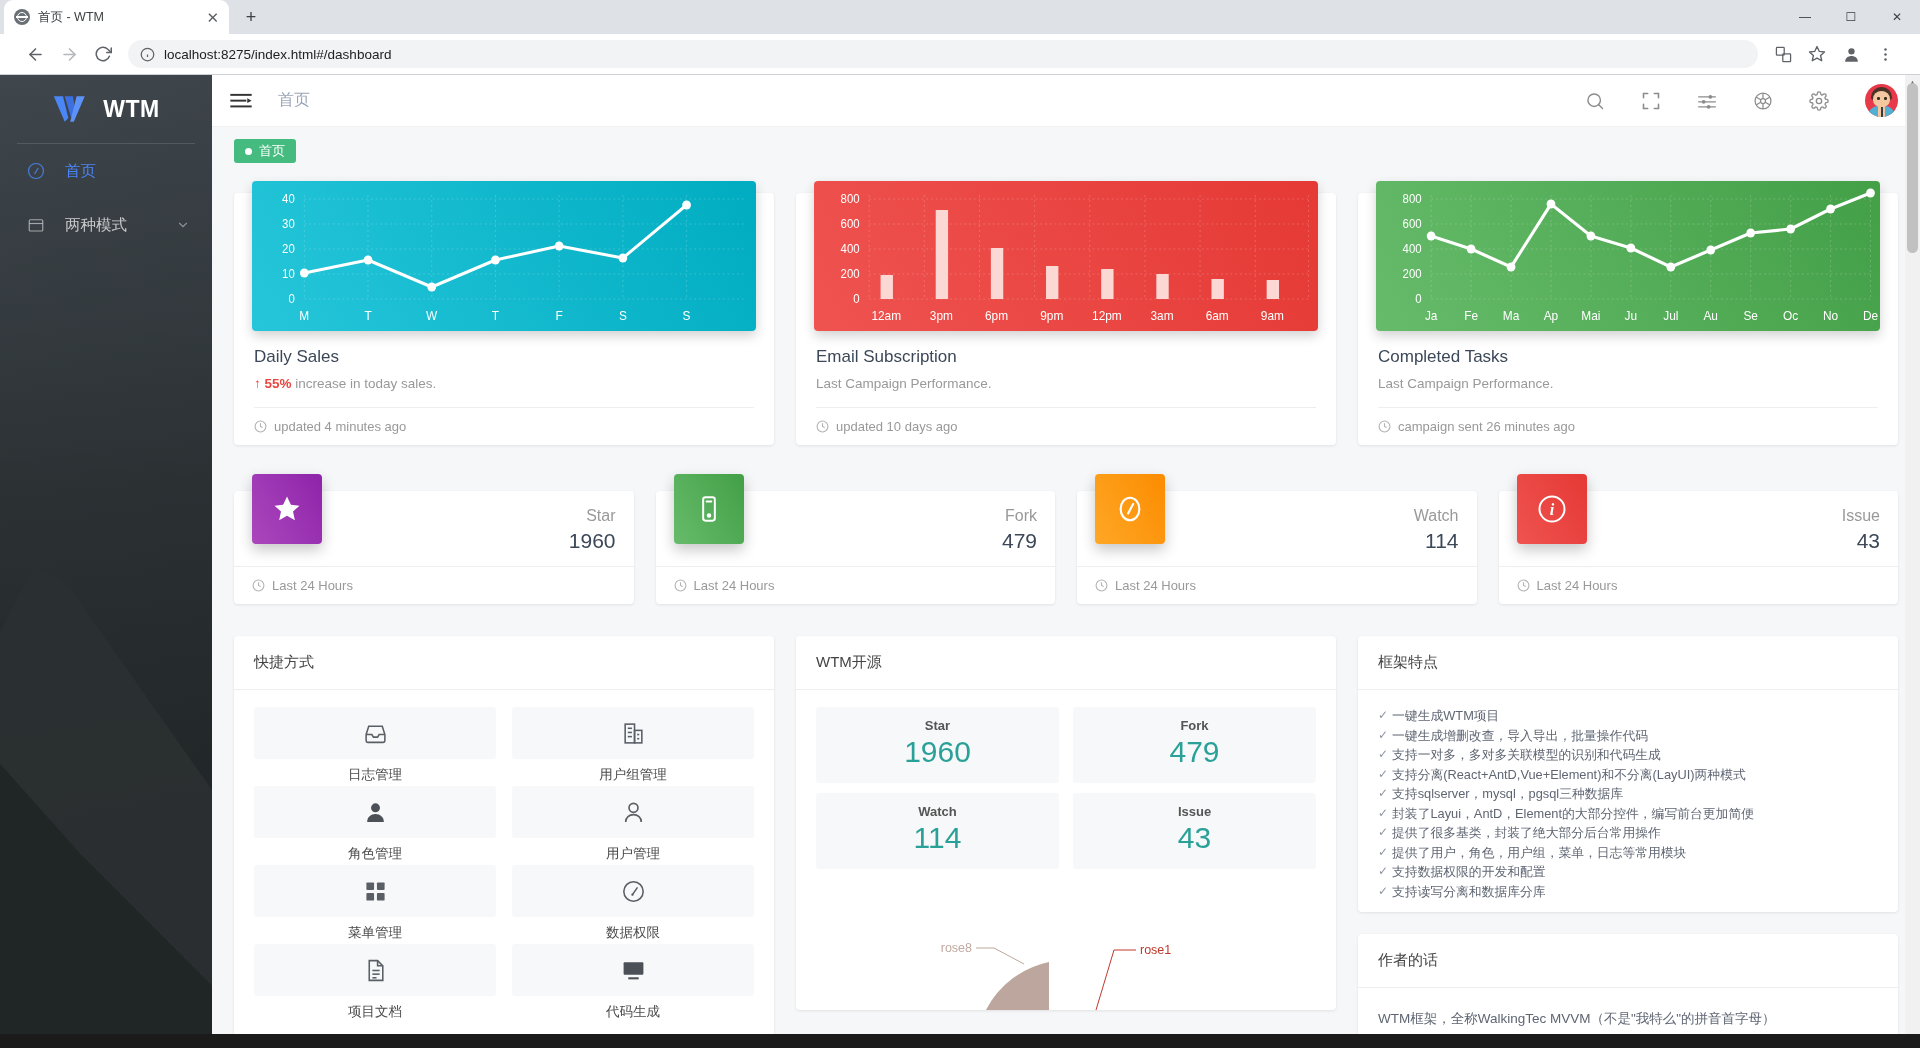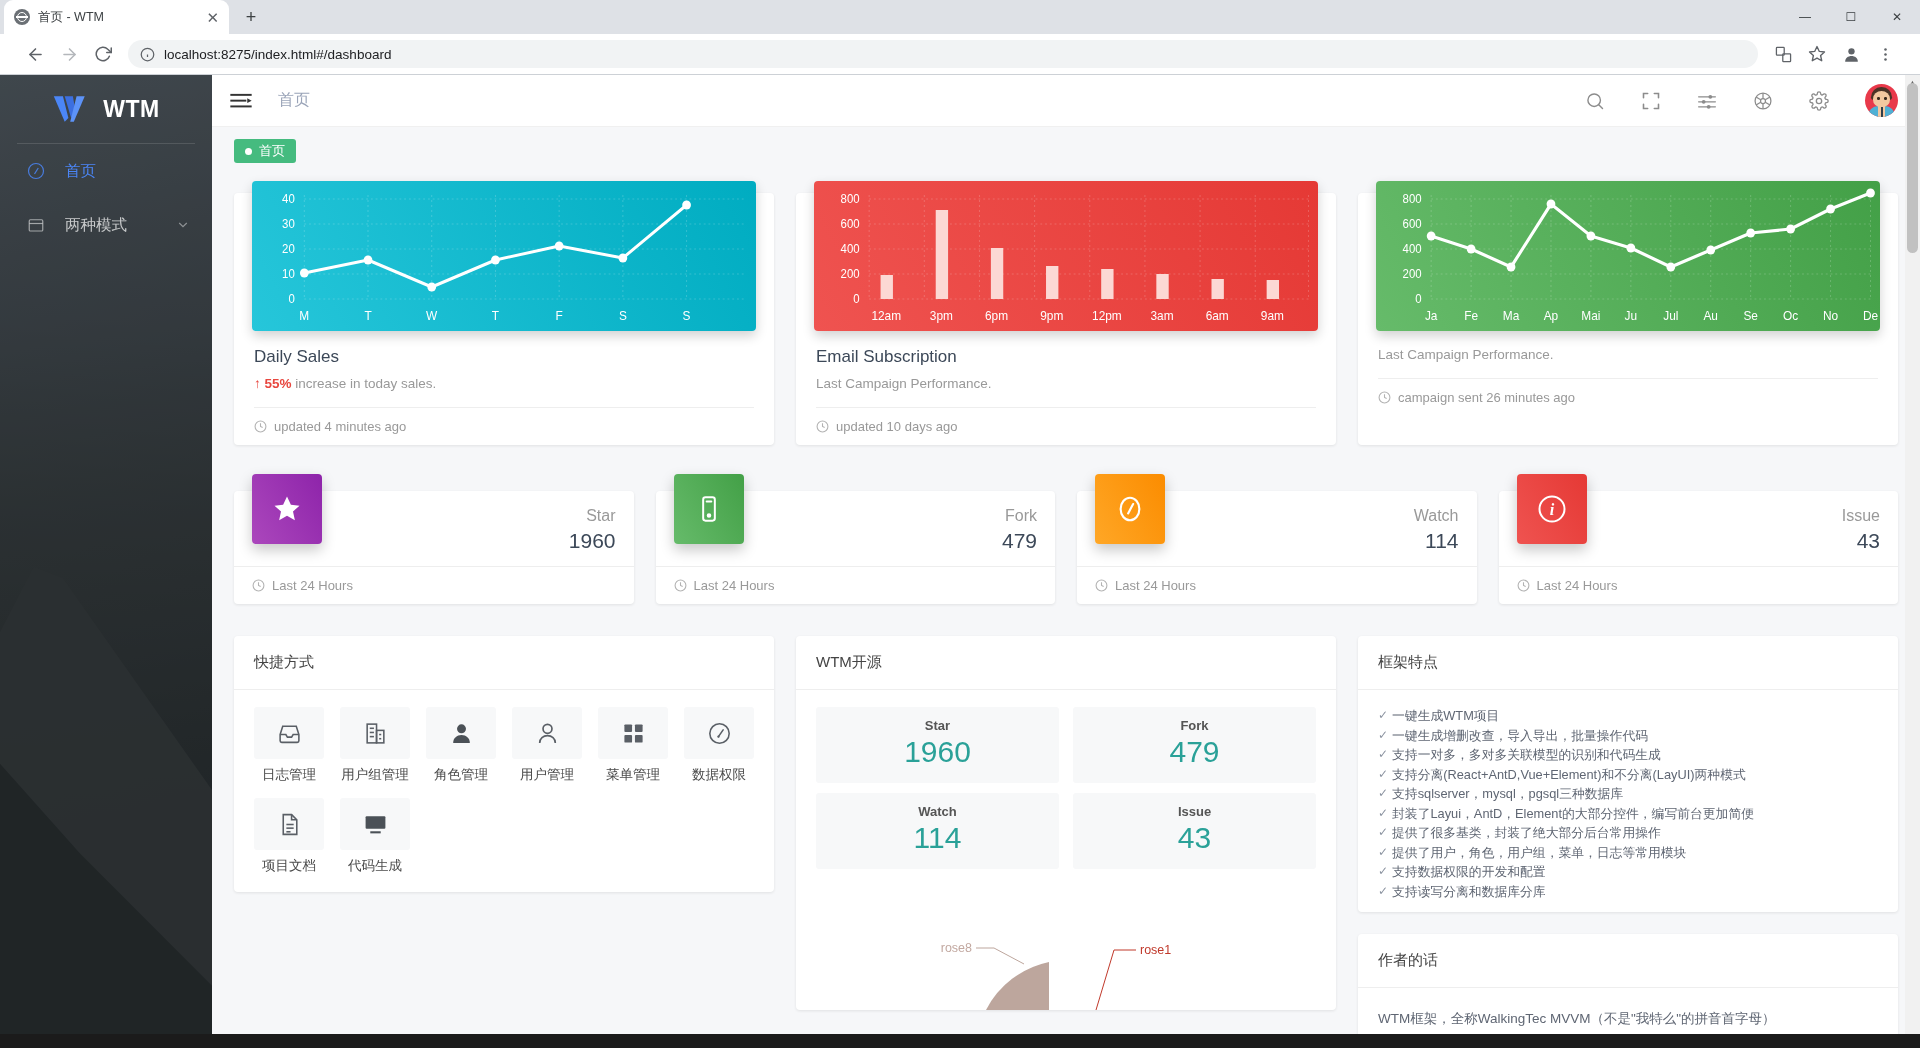--- a/index.html
+++ b/index.html
@@ -161,21 +161,21 @@
   .stat-label { font-size: 16px; color: #999; font-weight: 400; }
   .stat-value { font-size: 21px; color: #3c4858; margin-top: 4px; }
   .stat-rule { height:1px; background:#eee; margin: 13px -18px 0 -18px; }
   .stat-foot { font-size: 13px; color: #999; display:flex; align-items:center; gap:7px; padding-top: 11px; }
 
   
   .panel { background: #fff; border-radius: 4px; box-shadow: 0 1px 3px rgba(0,0,0,.09); }
   .panel-head { padding: 17px 20px; font-size: 15px; color: #444; border-bottom: 1px solid #eee; }
   .panel-body { padding: 17px 20px; }
 
-  .shortcut-grid { display: grid; grid-template-columns: repeat(6, 1fr); gap: 14px 16px; }
+  .shortcut-grid { display: grid; grid-template-columns: repeat(2, 1fr); gap: 2px 16px; }
   .shortcut { text-align: center; cursor: pointer; }
   .shortcut-tile {
     background: #f7f8f9; border-radius: 3px; height: 52px;
     display: flex; align-items: center; justify-content: center;
   }
   .shortcut-label { font-size: 13.5px; color: #4a4a4a; margin-top: 7px; }
 
   .kv-grid { display: grid; grid-template-columns: repeat(2, 1fr); gap: 10px 14px; }
   .kv { background: #f7f8f9; border-radius: 3px; padding: 11px 0 14px; text-align: center; }
   .kv-label { font-size: 13px; font-weight: bold; color: #555; }
@@ -555,20 +555,21 @@
                 <text x="310" y="139">Jul</text>
                   <text x="352" y="139">Au</text>
                   <text x="394" y="139">Se</text>
                 <text x="436" y="139">Oc</text>
                   <text x="478" y="139">No</text>
                   <text x="520" y="139">De</text>
               </g>
             </svg>
           </div>
           <div class="chart-card-body">
+            <div class="cc-title">Completed Tasks</div>
             <div class="cc-sub">Last Campaign Performance.</div>
           </div>
           <div class="cc-rule"></div>
           <div class="cc-foot">
             <svg class="clock-ico" viewBox="0 0 24 24" fill="none" stroke="currentColor" stroke-width="2">
                 <circle cx="12" cy="12" r="10"></circle>
                 <polyline points="12 6 12 12 16 14"></polyline>
               </svg>
             <span>campaign sent 26 minutes ago</span>
           </div>

